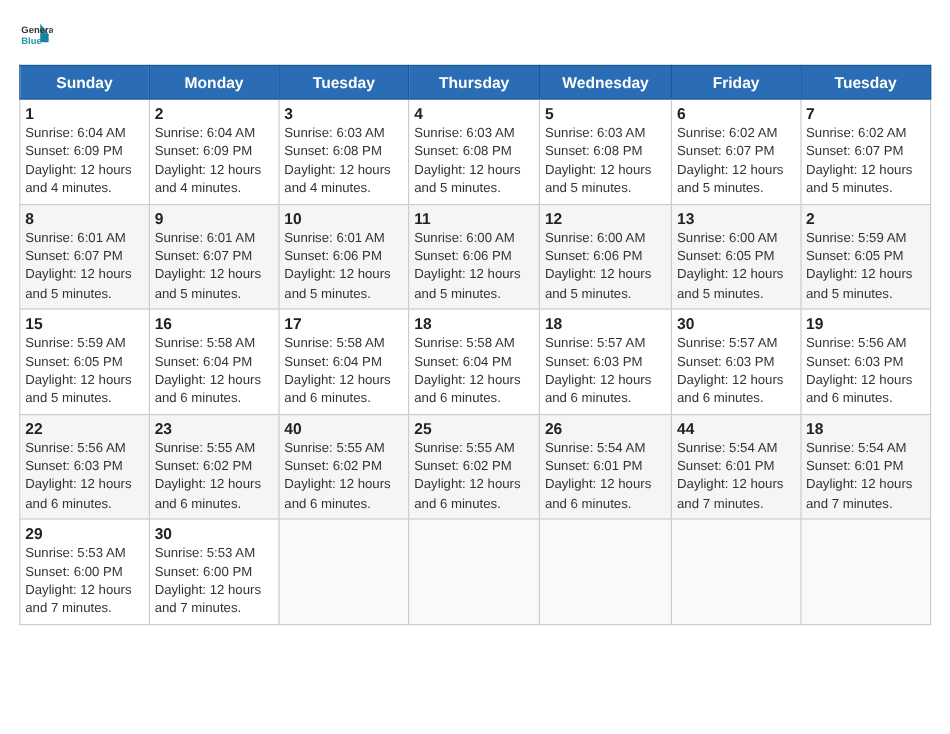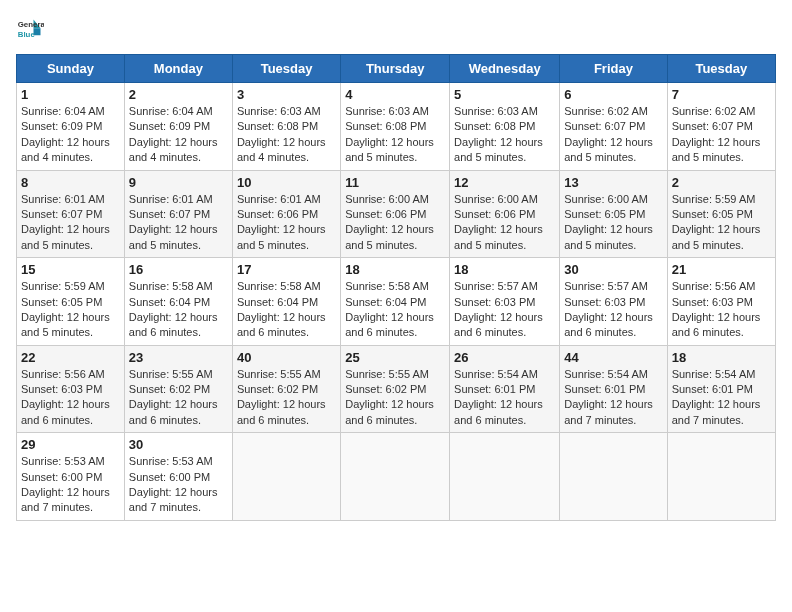--- a/index.html
+++ b/index.html
@@ -189,21 +189,21 @@
         </td>
         <td>
           <span class="day-num">18</span>
 <div class="day-info">Sunrise: 5:57 AM<br>Sunset: 6:03 PM<br>Daylight: 12 hours and 6 minutes.</div>
         </td>
         <td>
           <span class="day-num">30</span>
 <div class="day-info">Sunrise: 5:57 AM<br>Sunset: 6:03 PM<br>Daylight: 12 hours and 6 minutes.</div>
         </td>
         <td>
-          <span class="day-num">21</span>
+          <span class="day-num">19</span>
 <div class="day-info">Sunrise: 5:56 AM<br>Sunset: 6:03 PM<br>Daylight: 12 hours and 6 minutes.</div>
         </td>
       </tr>
       <tr>
         <td>
           <span class="day-num">22</span>
 <div class="day-info">Sunrise: 5:56 AM<br>Sunset: 6:03 PM<br>Daylight: 12 hours and 6 minutes.</div>
         </td>
         <td>
           <span class="day-num">23</span>

